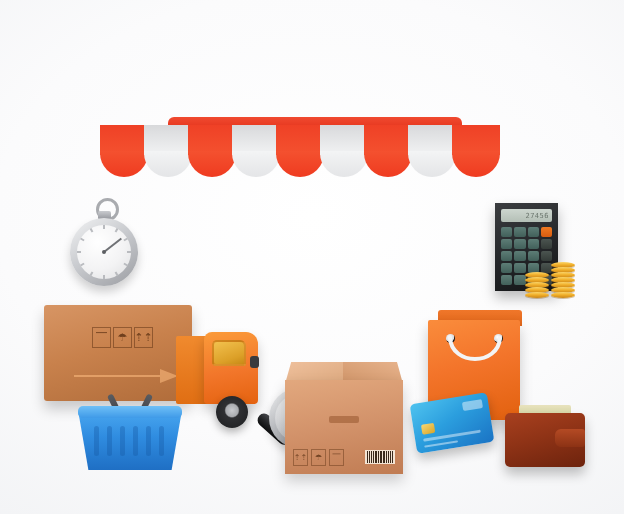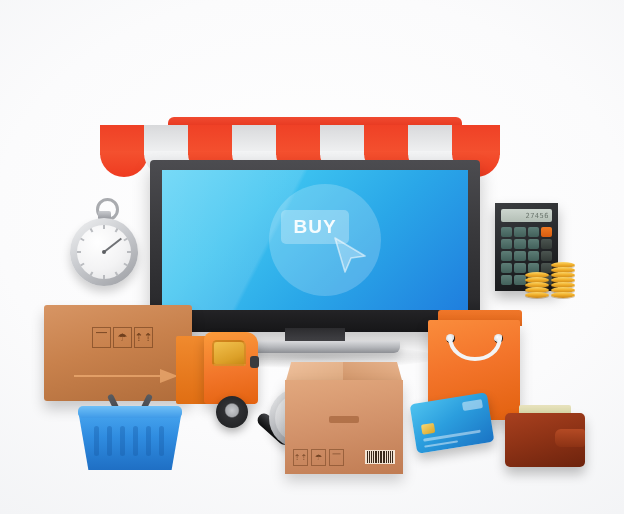--- a/index.html
+++ b/index.html
@@ -405,37 +405,20 @@
           <div class="trap"></div>
           <div class="scal"></div>
         </div>
         <div class="awning-stripe stripe-red" style="left: 352px;">
           <div class="trap"></div>
           <div class="scal"></div>
         </div>
       </div>
   </div>
 
-  <div id="monitor-wrap">
-    <div class="ground-shadow" style="left:40px; top:186px; width:250px; height:22px;"></div>
-    <div id="monitor-frame">
-      <div id="monitor-screen">
-        <div id="screen-sheen"></div>
-        <div id="buy-circle"></div>
-        <div id="buy-button">
-          <span id="buy-label">BUY</span>
-        </div>
-        <svg id="cursor-arrow" viewBox="0 0 34 40">
-          <path d="M2 2 L32 20 L18 22 L12 36 Z" fill="rgba(255,255,255,0.30)" stroke="rgba(255,255,255,0.55)" stroke-width="1.6" stroke-linejoin="round"></path>
-        </svg>
-      </div>
-    </div>
-    <div id="monitor-neck"></div>
-    <div id="monitor-base"></div>
-  </div>
 
   <div id="stopwatch">
     <div id="sw-ring-top"></div>
     <div id="sw-stem"></div>
     <div id="sw-body">
       <div id="sw-face">
         <div id="sw-ticks">
             <div class="sw-tick" style="top: 0px; transform: rotate(0deg);"></div>
             <div class="sw-tick" style="top: 0px; transform: rotate(30deg);"></div>
             <div class="sw-tick" style="top: 0px; transform: rotate(60deg);"></div>

